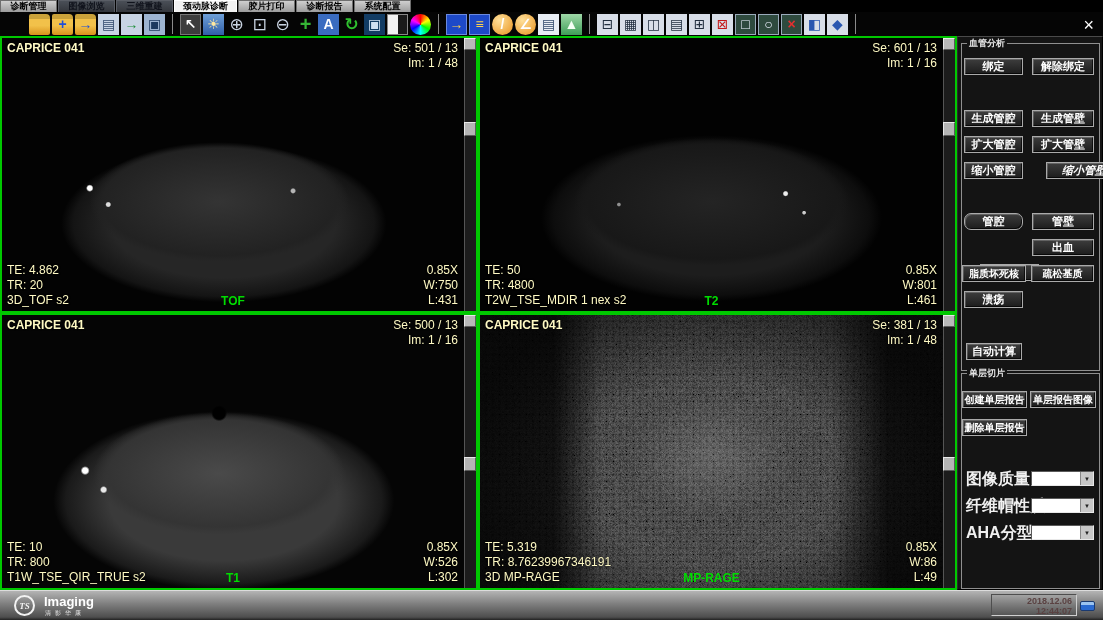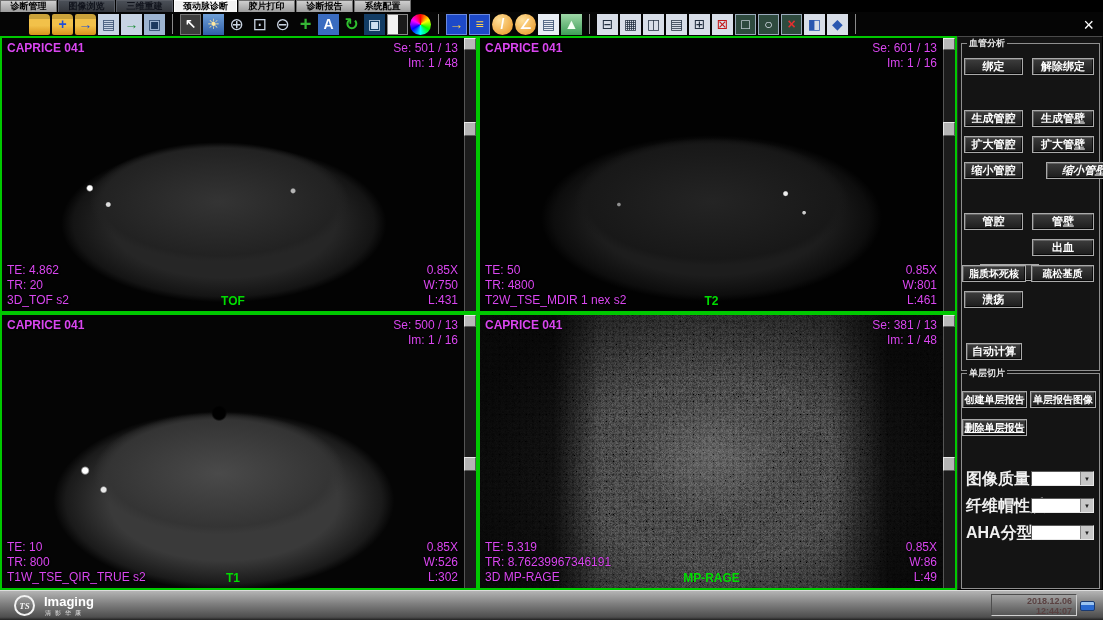--- a/index.html
+++ b/index.html
@@ -49,21 +49,21 @@
     radial-gradient(circle 5px at 22% 64%, #e8e8e8 0 45%, transparent 75%),
     radial-gradient(circle 10px at 47% 36%, #000000 0 60%, transparent 80%),
     radial-gradient(ellipse 34% 28% at 47% 58%, #4a4a4a, #343434 70%, transparent 80%),
     radial-gradient(ellipse 45% 40% at 48% 68%, #3a3a3a 55%, #1a1a1a 76%, transparent 82%),
     #050505;}
   .scan3 svg{position:absolute;left:0;top:0;width:100%;height:100%;}
   .scan3 .shade{position:absolute;inset:0;background:
     radial-gradient(ellipse 26% 32% at 50% 52%, rgba(255,255,255,0.14), transparent 70%),
     radial-gradient(ellipse 62% 75% at 50% 58%, transparent 45%, rgba(0,0,0,0.55) 88%),
     linear-gradient(90deg, rgba(0,0,0,0.75) 0 16%, transparent 26% 76%, rgba(0,0,0,0.75) 88% 100%);}
-  .ov{position:absolute;color:#d946ef;font-size:12px;line-height:15px;z-index:3;
+  .ov{position:absolute;color:#fef9c3;font-size:12px;line-height:15px;z-index:3;
       text-shadow:0 0 2px #000;}
   .ov.tl{left:5px;top:3px;font-weight:600;}
   .ov.tr{right:18px;top:3px;text-align:right;}
   .ov.bl{left:5px;bottom:3px;}
   .ov.br{right:18px;bottom:3px;text-align:right;}
   .seqlabel{position:absolute;bottom:3px;left:0;right:12px;text-align:center;color:#00dc00;
             font-weight:bold;font-size:12px;z-index:3;}
   .vscroll{position:absolute;right:0;top:0;bottom:0;width:12px;background:#1c1c1c;
            border-left:1px solid #555;z-index:4;cursor:pointer;}
   .vs-btn{position:absolute;right:0;top:0;width:12px;height:12px;background:#b8b8b8;
@@ -281,35 +281,35 @@
       <div class="grp-title">血管分析</div>
     </div>
     <div class="sbtn" style="left:6px;top:21px;width:59px;">绑定</div>
     <div class="sbtn" style="left:74px;top:21px;width:62px;">解除绑定</div>
     <div class="sbtn" style="left:6px;top:73px;width:59px;">生成管腔</div>
     <div class="sbtn" style="left:74px;top:73px;width:62px;">生成管壁</div>
     <div class="sbtn" style="left:6px;top:99px;width:59px;">扩大管腔</div>
     <div class="sbtn" style="left:74px;top:99px;width:62px;">扩大管壁</div>
     <div class="sbtn" style="left:6px;top:125px;width:59px;">缩小管腔</div>
     <div class="sbtn" style="left:88px;top:125px;width:76px;font-style:italic;">缩小管壁</div>
-    <div class="sbtn" style="left:6px;top:176px;width:59px;">管腔</div>
+    <div class="sbtn" style="left:6px;top:176px;width:59px;border-radius:7px;">管腔</div>
     <div class="sbtn" style="left:74px;top:176px;width:62px;">管壁</div>
     <div class="sbtn" style="left:22px;top:202px;width:59px;margin-top:25px;">钙化</div>
     <div class="sbtn" style="left:74px;top:202px;width:62px;">出血</div>
     <div class="sbtn w5" style="left:4px;top:228px;width:64px;">脂质坏死核</div>
     <div class="sbtn w5" style="left:73px;top:228px;width:63px;">疏松基质</div>
     <div class="sbtn" style="left:6px;top:254px;width:59px;">溃疡</div>
     <div class="sbtn" style="left:8px;top:306px;width:56px;">自动计算</div>
 
     <div class="grp" style="left:3px;top:336px;width:139px;height:216px;">
       <div class="grp-title">单层切片</div>
     </div>
     <div class="sbtn w6" style="left:4px;top:354px;width:65px;">创建单层报告</div>
     <div class="sbtn w6" style="left:72px;top:354px;width:66px;">单层报告图像</div>
-    <div class="sbtn w6" style="left:4px;top:382px;width:65px;text-decoration:underline;">删除单层报告</div>
+    <div class="sbtn w6" style="left:4px;top:382px;width:65px;">删除单层报告</div>
 
     <div class="fldlabel" style="left:8px;top:434px;">图像质量:</div>
     <div class="combo" style="left:73px;top:434px;">
       <span class="combo-val"></span>
       <span class="combo-btn"></span>
     </div>
     <div class="fldlabel" style="left:8px;top:461px;">纤维帽性质:</div>
     <div class="combo" style="left:73px;top:461px;">
       <span class="combo-val"></span>
       <span class="combo-btn"></span>

